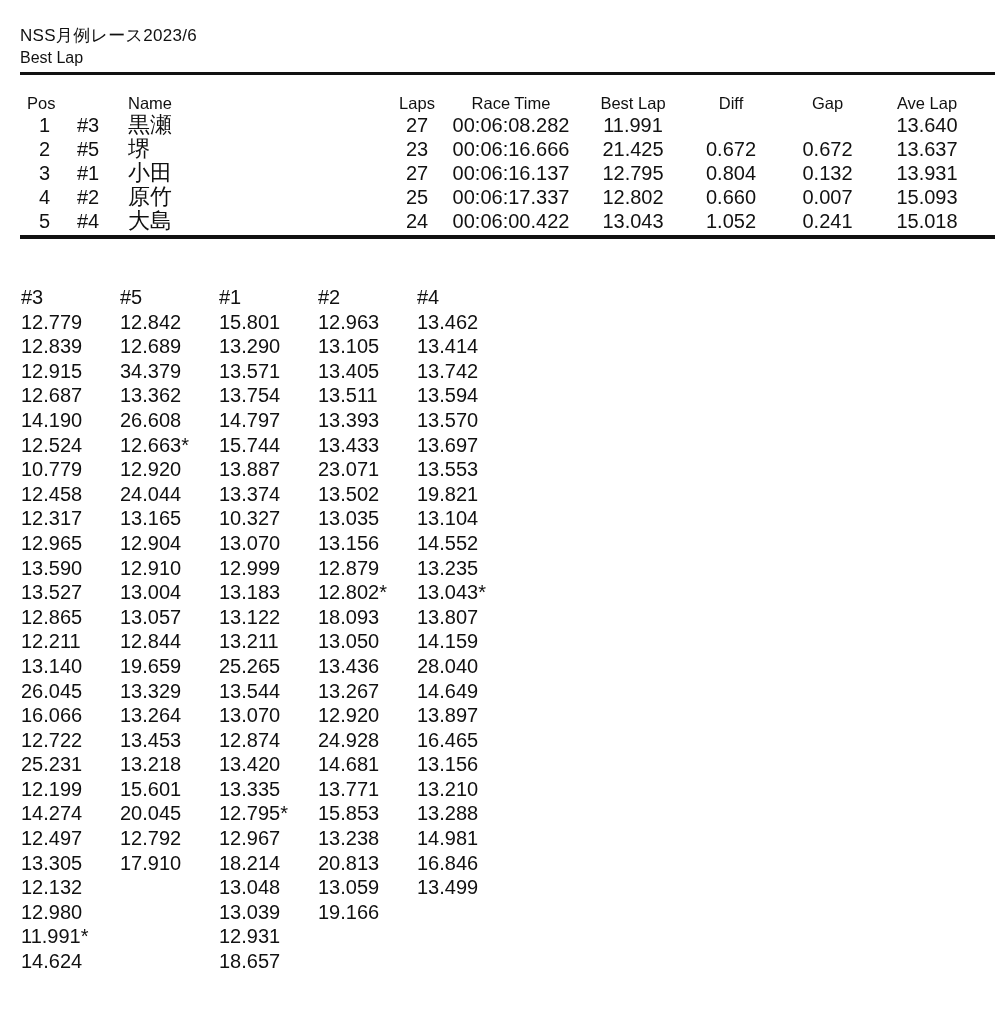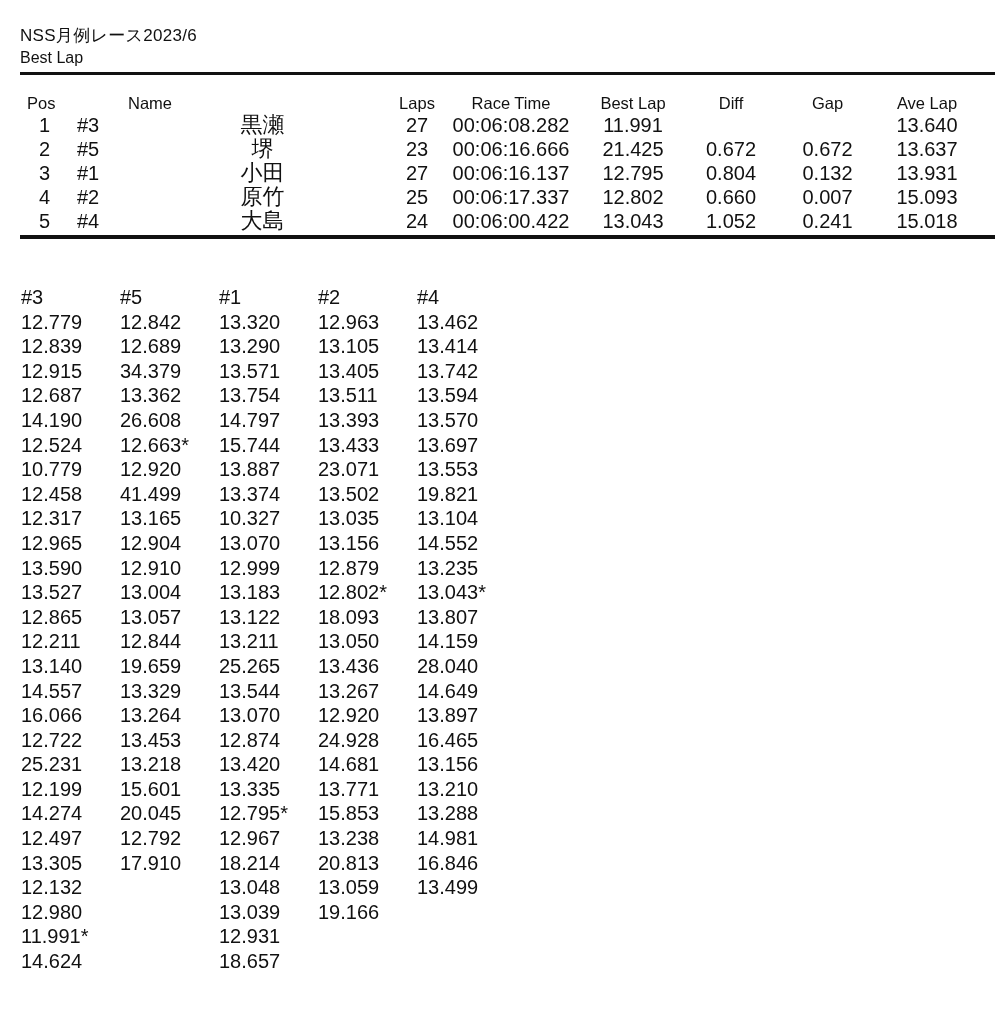--- a/index.html
+++ b/index.html
@@ -74,21 +74,21 @@
     line-height: 24px;
     padding: 0;
     white-space: nowrap;
     overflow: visible;
   }
   table.results .a-r { text-align: center; }
   table.results .a-l { text-align: left; }
   table.results th.h-pos { text-align: left; padding-left: 7px; }
   table.results td.c-pos { text-align: right; padding-right: 6px; }
   table.results .c-car { padding-left: 21px; }
-  table.results td.c-name { font-size: 22px; text-align: center; }
+  table.results td.c-name { font-size: 22px; }
   .laps {
     margin-top: 46px;
     margin-left: 1px;
   }
   .laps-grid {
     display: grid;
     grid-template-columns: repeat(5, 99px);
   }
   .laps-grid span {
     display: block;
@@ -199,21 +199,21 @@
 
   <div class="laps">
     <div class="laps-grid" id="laps-grid">
         <span>#3</span>
         <span>#5</span>
         <span>#1</span>
         <span>#2</span>
         <span>#4</span>
         <span>12.779</span>
         <span>12.842</span>
-        <span>13.320</span>
+        <span>15.801</span>
         <span>12.963</span>
         <span>13.462</span>
         <span>12.839</span>
         <span>12.689</span>
         <span>13.290</span>
         <span>13.105</span>
         <span>13.414</span>
         <span>12.915</span>
         <span>34.379</span>
         <span>13.571</span>
@@ -233,21 +233,21 @@
         <span>12.663*</span>
         <span>15.744</span>
         <span>13.433</span>
         <span>13.697</span>
         <span>10.779</span>
         <span>12.920</span>
         <span>13.887</span>
         <span>23.071</span>
         <span>13.553</span>
         <span>12.458</span>
-        <span>41.499</span>
+        <span>24.044</span>
         <span>13.374</span>
         <span>13.502</span>
         <span>19.821</span>
         <span>12.317</span>
         <span>13.165</span>
         <span>10.327</span>
         <span>13.035</span>
         <span>13.104</span>
         <span>12.965</span>
         <span>12.904</span>
@@ -272,21 +272,21 @@
         <span>12.211</span>
         <span>12.844</span>
         <span>13.211</span>
         <span>13.050</span>
         <span>14.159</span>
         <span>13.140</span>
         <span>19.659</span>
         <span>25.265</span>
         <span>13.436</span>
         <span>28.040</span>
-        <span>14.557</span>
+        <span>26.045</span>
         <span>13.329</span>
         <span>13.544</span>
         <span>13.267</span>
         <span>14.649</span>
         <span>16.066</span>
         <span>13.264</span>
         <span>13.070</span>
         <span>12.920</span>
         <span>13.897</span>
         <span>12.722</span>

